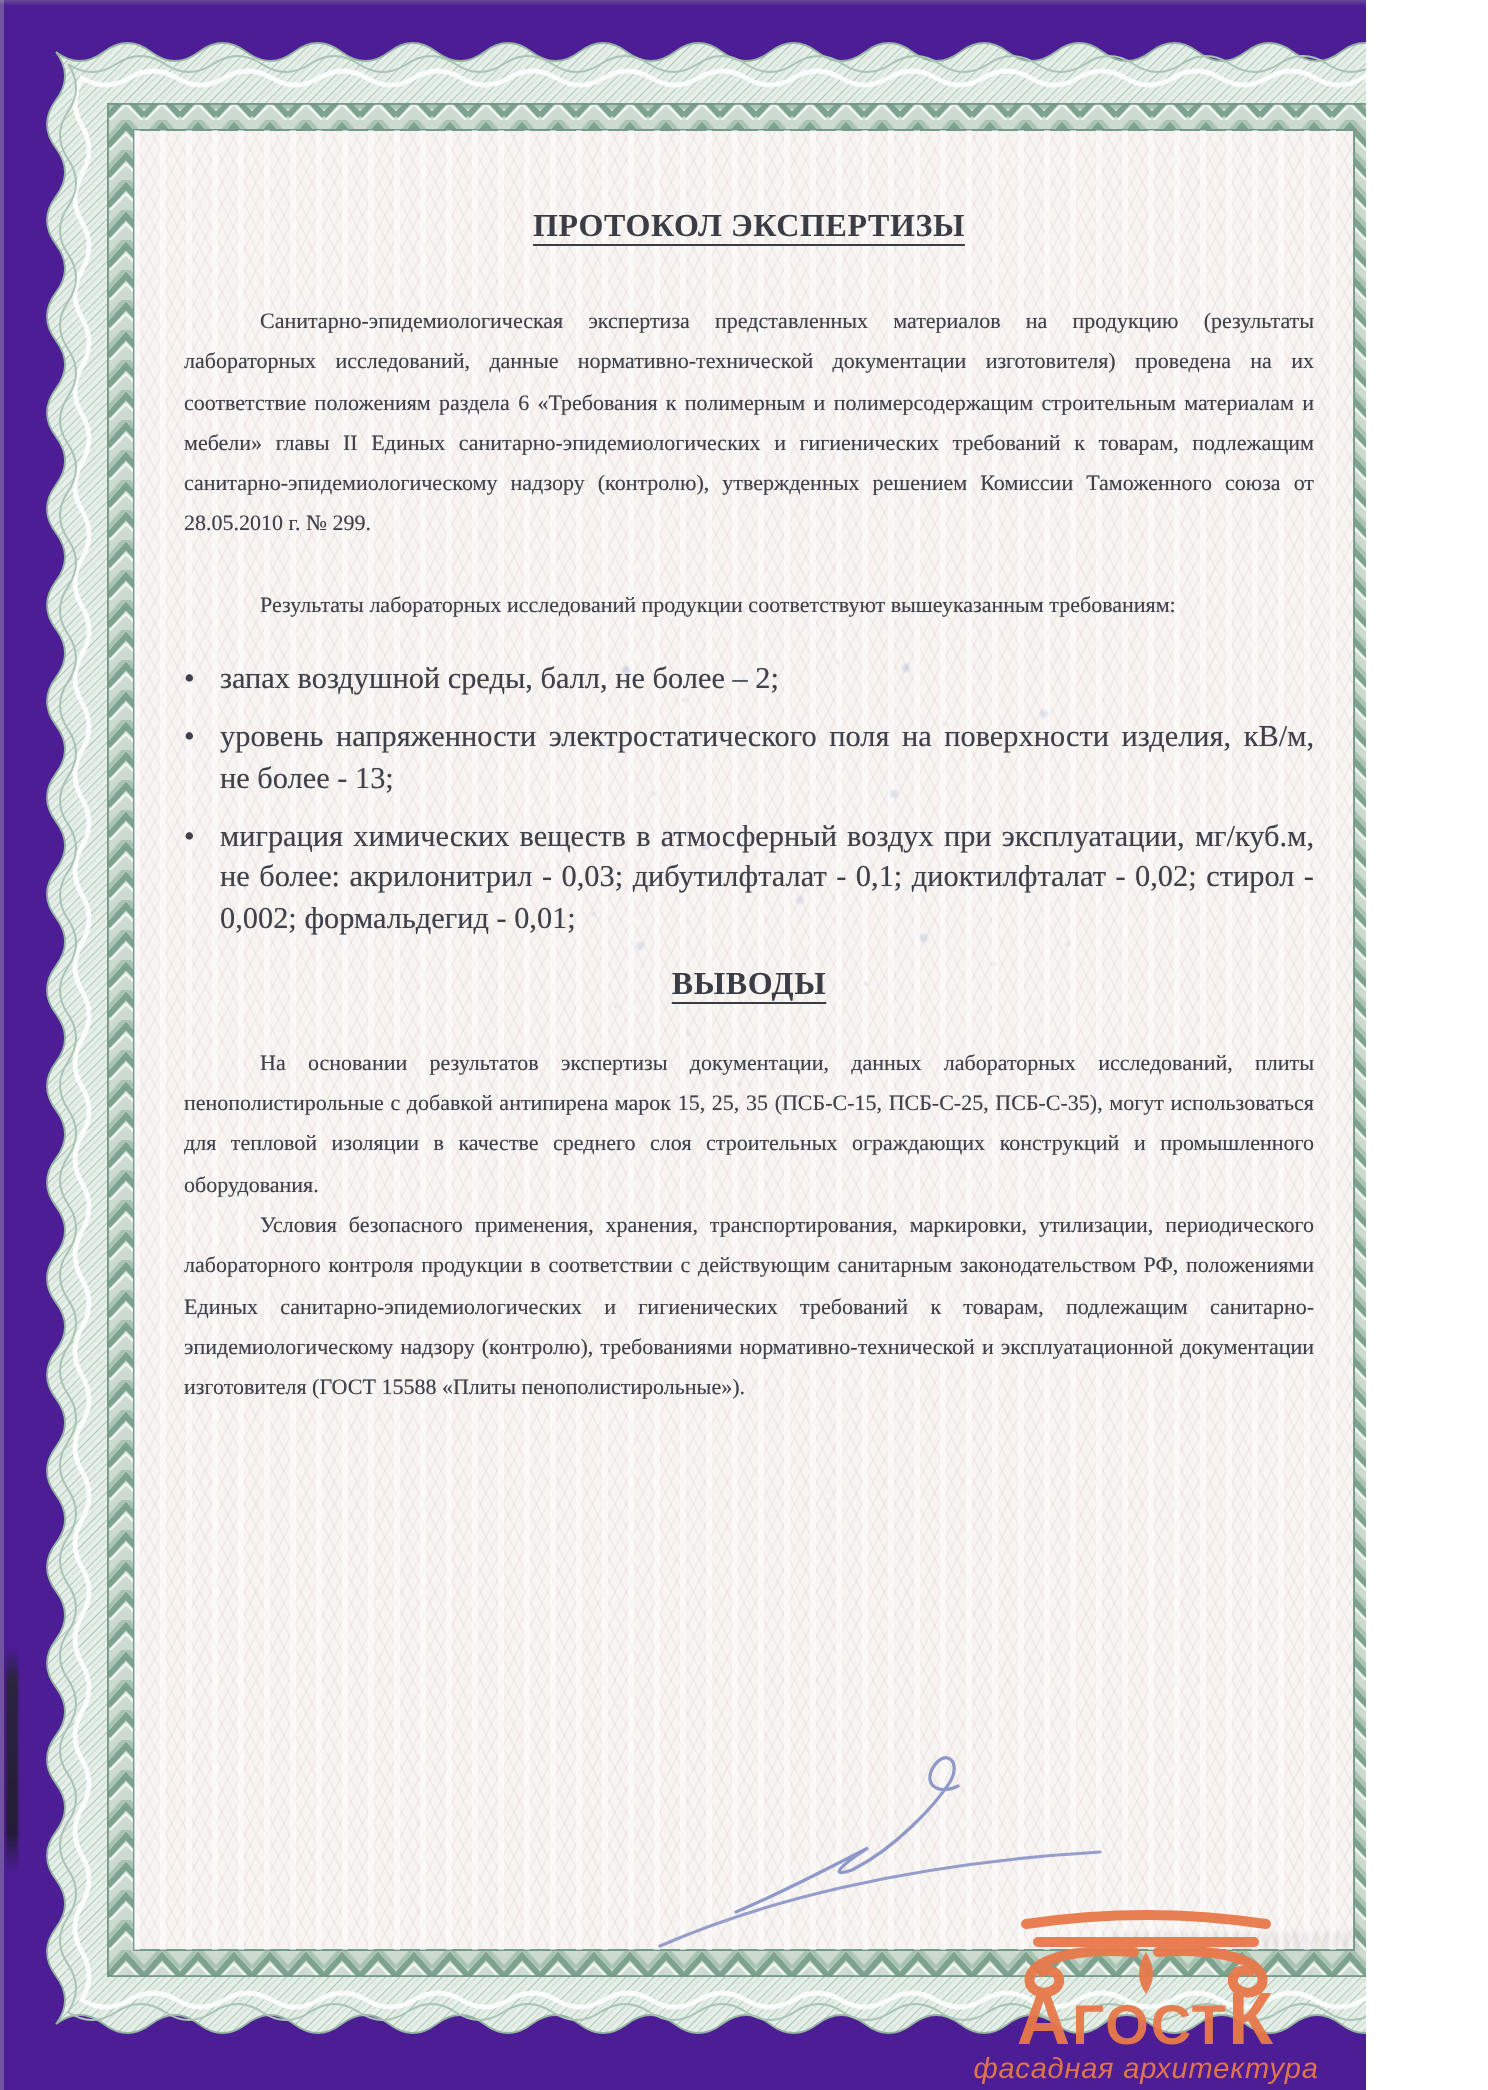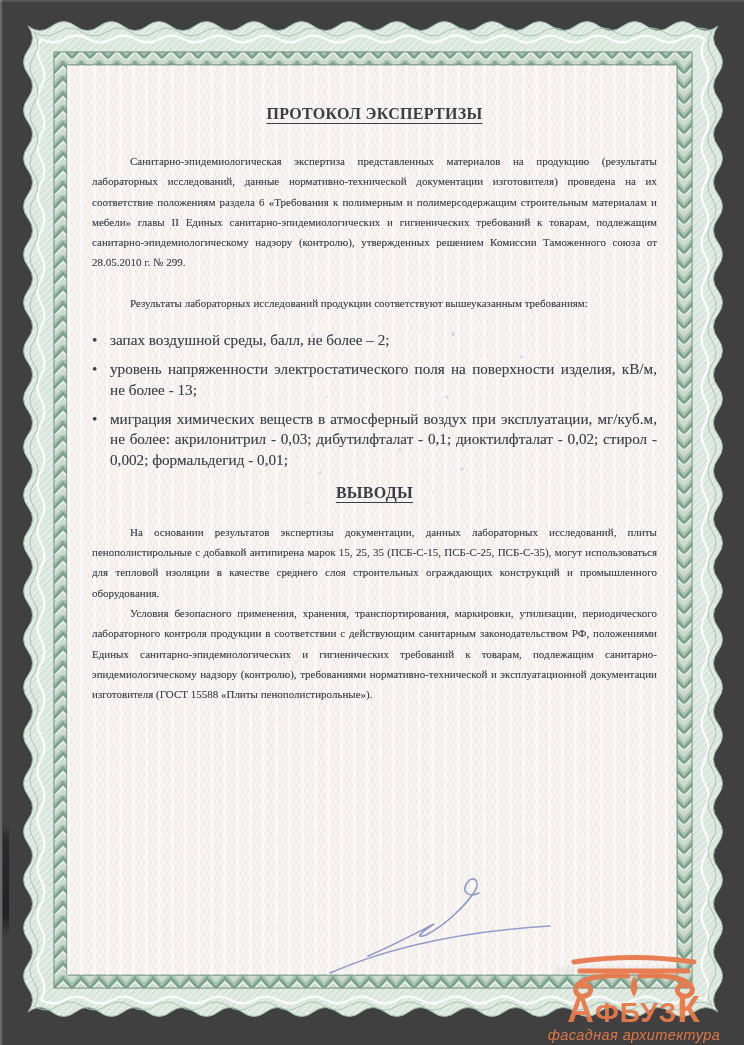--- a/index.html
+++ b/index.html
@@ -1,18 +1,18 @@
 <!DOCTYPE html>
 <html><head>
 <meta charset="utf-8">
 <style>
   html,body { margin:0; padding:0; background:#ffffff; }
   .page {
-    position:relative; width:744px; height:1045px; overflow:hidden;
-    background:#404040;
+    position:relative; width:683px; height:1045px; overflow:hidden;
+    background:#4c1d95;
     font-family:"Liberation Serif", serif;
   }
   .scan-edge-top { position:absolute; left:0; top:0; width:100%; height:3px;
     background:linear-gradient(180deg, rgba(150,150,150,.38), rgba(150,150,150,0)); }
   .scan-edge-left { position:absolute; left:0; top:0; width:2px; height:100%;
     background:rgba(185,185,185,.35); }
   .scan-bar { position:absolute; left:3px; top:824px; width:6px; height:112px;
     background:linear-gradient(180deg, transparent, #26262a 14%, #1b1b1f 82%, transparent);
     opacity:.8; filter:blur(.6px); border-radius:2px; }
 
@@ -151,20 +151,20 @@
   <div class="logo">
     <svg class="ornament" width="148" height="50" viewBox="0 0 148 50" aria-hidden="true">
       <g fill="none" stroke="#e8794a" stroke-width="5" stroke-linecap="round">
         <path d="M14 12 Q74 3 134 12"></path>
         <path d="M20 21 H128"></path>
         <path d="M68 26 C44 24 20 28 16 38 C14 45 23 49 29 44 C33 40 29 33 22 36"></path>
         <path d="M80 26 C104 24 128 28 132 38 C134 45 125 49 119 44 C115 40 119 33 126 36"></path>
       </g>
       <path d="M74 26 q-7 11 0 21 q7 -10 0 -21 Z" fill="#e8794a"></path>
     </svg>
-    <div class="brand"><span class="big">А</span><span class="mid">ФБУЗ</span><span class="big">К</span></div>
+    <div class="brand"><span class="big">А</span><span class="mid">ГОСТ</span><span class="big">К</span></div>
     <div class="tagline">фасадная архитектура</div>
   </div>
 
   <div class="scan-edge-top"></div>
   <div class="scan-edge-left"></div>
   <div class="scan-bar"></div>
 </div>
 
 </body></html>

